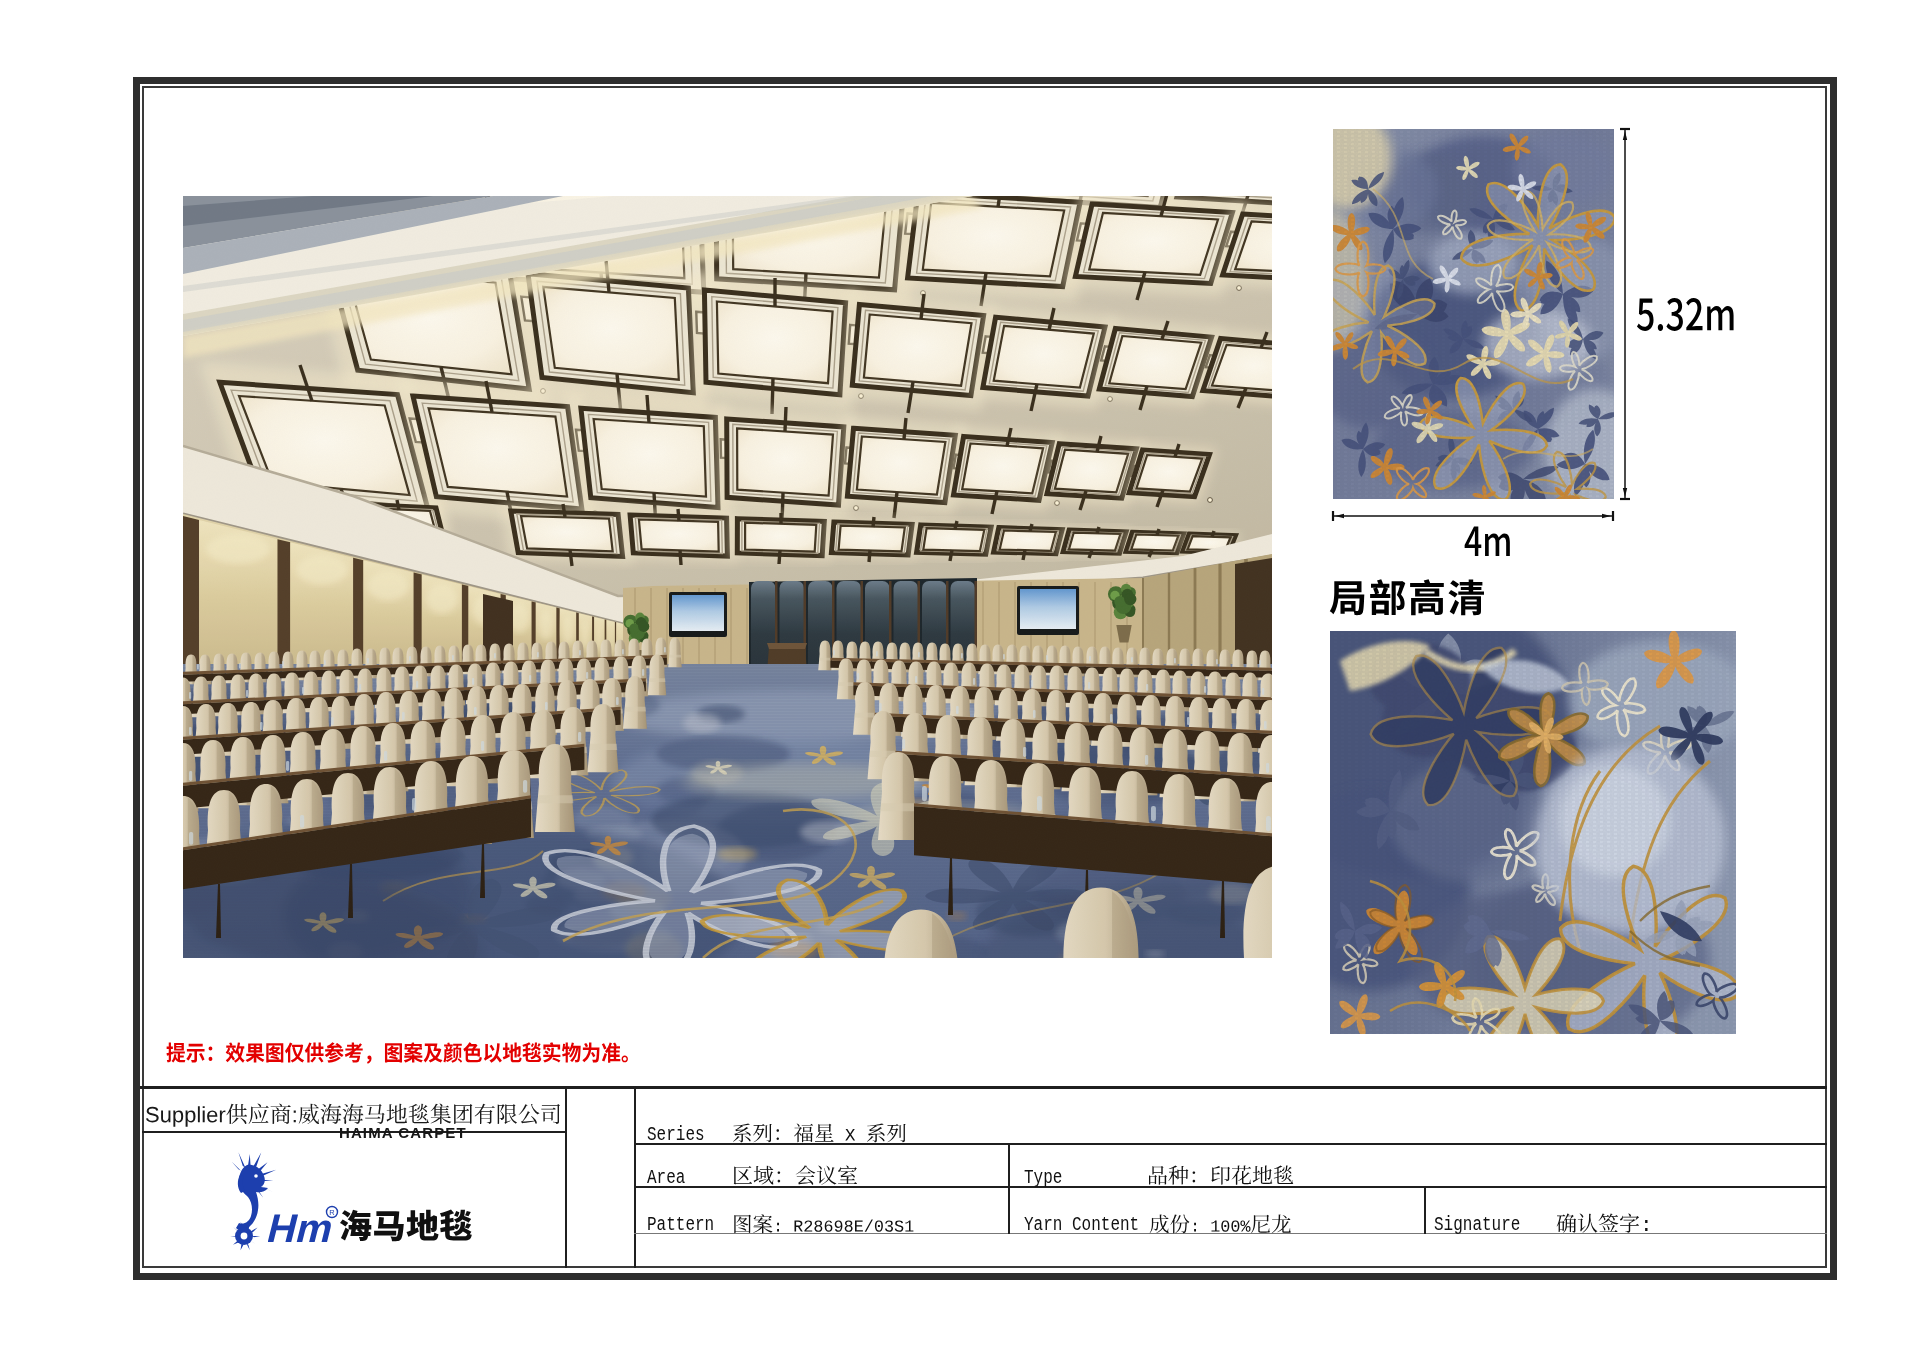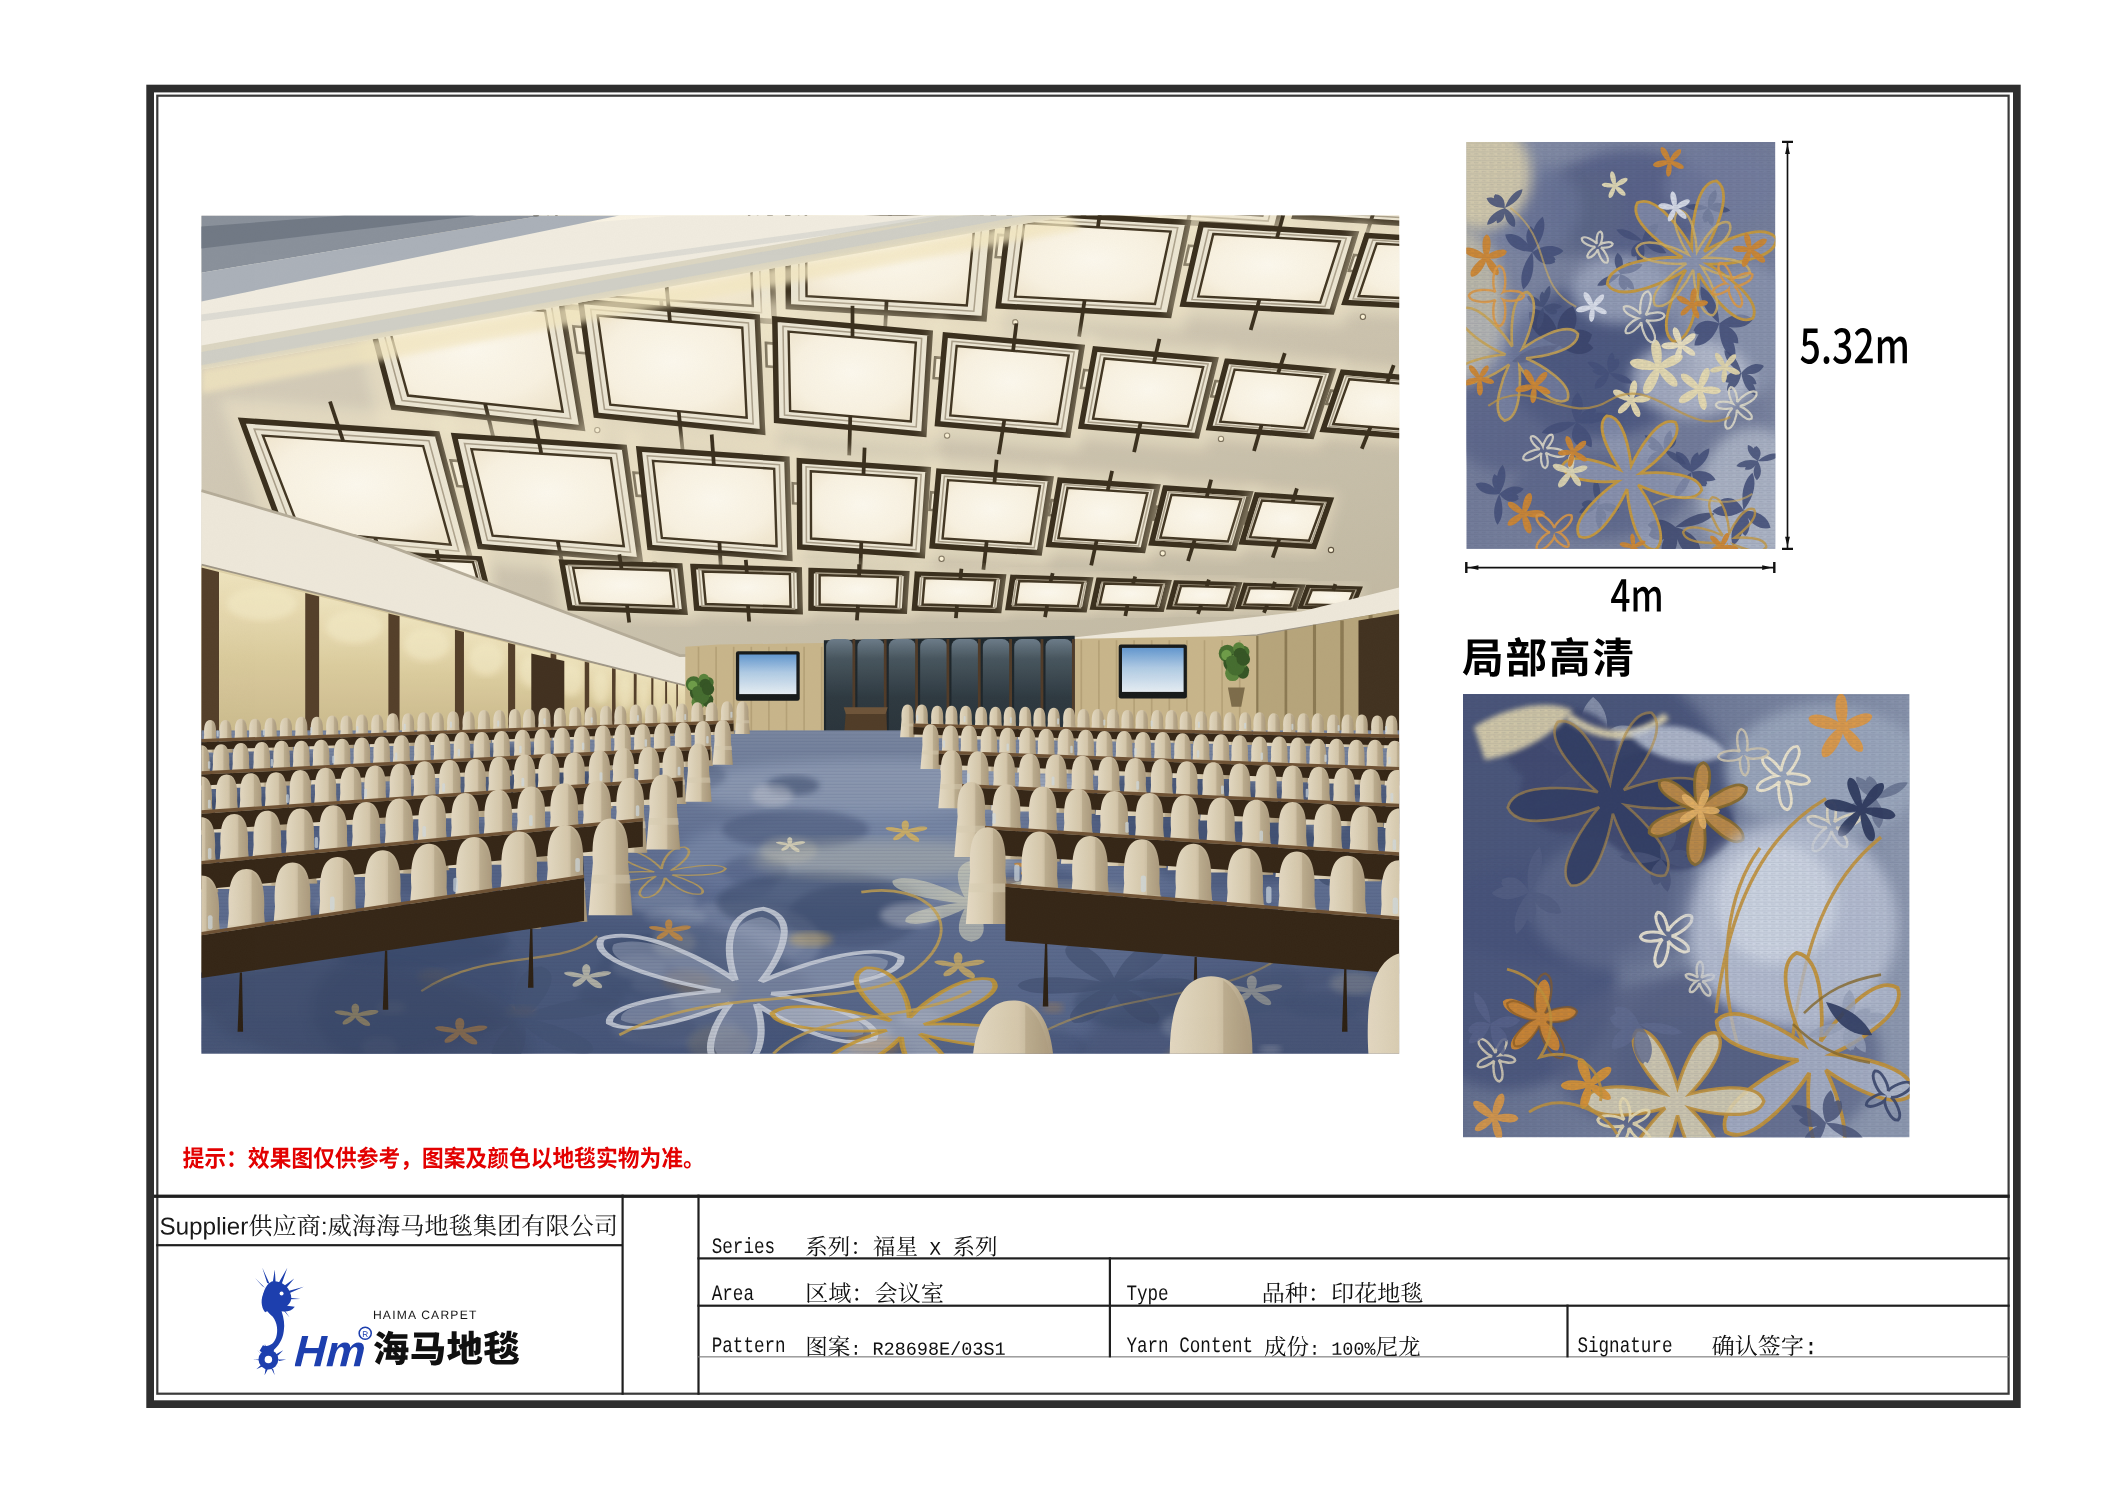--- a/index.html
+++ b/index.html
@@ -2113,16 +2113,16 @@
   </svg>
 
 <svg class="abs" style="left:268px;top:1198px" width="80" height="52" viewBox="0 0 80 52">
     <g transform="skewX(-14) translate(8,0)">
       <path transform="translate(0,44)" d="M20.4 0.0V-11.8H8.4V0.0H2.7V-27.5H8.4V-16.6H20.4V-27.5H26.2V0.0Z M44.1 0.0V-11.9Q44.1 -17.4 40.9 -17.4Q39.3 -17.4 38.2 -15.7Q37.2 -14.0 37.2 -11.3V0.0H31.7V-16.4Q31.7 -18.1 31.6 -19.2Q31.6 -20.3 31.5 -21.1H36.8Q36.8 -20.8 36.9 -19.2Q37.0 -17.5 37.0 -16.9H37.1Q38.1 -19.4 39.6 -20.4Q41.1 -21.5 43.2 -21.5Q48.1 -21.5 49.1 -16.9H49.2Q50.3 -19.4 51.8 -20.5Q53.3 -21.5 55.6 -21.5Q58.7 -21.5 60.4 -19.4Q62.0 -17.3 62.0 -13.4V0.0H56.5V-11.9Q56.5 -17.4 53.3 -17.4Q51.7 -17.4 50.7 -15.9Q49.7 -14.3 49.6 -11.6V0.0Z" fill="#1d3fae"></path>
     </g>
     <circle cx="64" cy="14" r="5.5" fill="none" stroke="#1d3fae" stroke-width="1.4"></circle>
     <text x="64" y="17" text-anchor="middle" font-family="Liberation Sans" font-size="7.5" fill="#1d3fae">R</text>
   </svg>
 
-<div class="abs" style="left:339px;top:1190px;font-family:'Liberation Sans',sans-serif;font-weight:normal;font-size:11px;letter-spacing:1.1px;color:#161616">HAIMA CARPET</div>
+<div class="abs" style="left:339px;top:1124px;font-family:'Liberation Sans',sans-serif;font-weight:bold;font-size:15px;letter-spacing:1.1px;color:#161616">HAIMA CARPET</div>
 
 <svg class="abs" style="left:339px;top:1206px" width="140" height="40" viewBox="0 0 140 40">
     <path transform="translate(0,32)" d="M3.0 -24.4C4.9 -23.4 7.5 -21.7 8.7 -20.6L11.5 -24.2C10.2 -25.3 7.5 -26.8 5.6 -27.7ZM1.0 -15.1C2.9 -14.1 5.3 -12.5 6.4 -11.4L9.2 -15.0C8.0 -16.1 5.5 -17.5 3.6 -18.4ZM1.9 0.0 6.0 2.6C7.5 -0.7 8.9 -4.4 10.2 -8.0L6.5 -10.6C5.0 -6.6 3.2 -2.5 1.9 0.0ZM18.8 -14.6C19.3 -14.1 19.9 -13.5 20.4 -12.9H17.4L17.7 -15.2H19.8ZM14.0 -28.2C12.9 -24.7 11.0 -20.9 8.8 -18.6C10.0 -18.0 12.0 -16.7 12.9 -16.0L13.4 -16.6L13.0 -12.9H9.6V-8.6H12.4C12.1 -6.1 11.7 -3.8 11.3 -1.9H24.5C24.4 -1.7 24.3 -1.6 24.2 -1.5C23.9 -1.0 23.6 -0.9 23.0 -0.9C22.4 -0.9 21.2 -0.9 19.9 -1.0C20.6 0.1 21.0 1.7 21.1 2.9C22.7 2.9 24.2 2.9 25.2 2.7C26.4 2.5 27.3 2.2 28.1 1.0C28.5 0.5 28.8 -0.4 29.1 -1.9H31.5V-6.0H29.6L29.8 -8.6H32.3V-12.9H30.1L30.3 -17.3C30.3 -17.9 30.3 -19.2 30.3 -19.2H15.1L16.0 -20.9H31.4V-25.1H17.9L18.6 -27.1ZM17.9 -7.9C18.5 -7.3 19.3 -6.6 20.0 -6.0H16.5L16.9 -8.6H19.0ZM22.2 -15.2H25.8L25.7 -12.9H23.4L24.0 -13.3C23.6 -13.8 22.9 -14.6 22.2 -15.2ZM21.5 -8.6H25.4L25.2 -6.0H23.1L23.8 -6.5C23.3 -7.1 22.4 -7.9 21.5 -8.6Z M35.1 -7.2V-2.6H57.2V-7.2ZM40.1 -20.9C39.8 -17.2 39.4 -12.6 38.9 -9.6H59.5C59.0 -4.8 58.4 -2.3 57.6 -1.6C57.2 -1.3 56.7 -1.2 56.1 -1.2C55.2 -1.2 53.3 -1.2 51.4 -1.4C52.3 -0.1 52.9 1.8 53.0 3.2C55.0 3.3 56.9 3.3 58.1 3.1C59.6 2.9 60.7 2.6 61.7 1.5C63.1 0.0 63.9 -3.7 64.6 -12.1C64.7 -12.7 64.8 -14.1 64.8 -14.1H59.1C59.6 -18.2 60.0 -22.7 60.3 -26.5L56.7 -26.8L55.9 -26.7H37.4V-22.0H55.1C54.9 -19.6 54.6 -16.7 54.3 -14.1H44.3C44.5 -16.2 44.8 -18.5 44.9 -20.6Z M80.7 -24.9V-16.4L77.6 -15.1L79.4 -10.9L80.7 -11.5V-4.0C80.7 1.2 82.1 2.5 87.0 2.5C88.1 2.5 92.3 2.5 93.5 2.5C97.6 2.5 98.9 0.9 99.5 -3.8C98.2 -4.1 96.4 -4.9 95.3 -5.5C95.0 -2.4 94.7 -1.7 93.0 -1.7C92.1 -1.7 88.4 -1.7 87.5 -1.7C85.5 -1.7 85.3 -1.9 85.3 -4.0V-13.5L87.1 -14.3V-4.8H91.6V-9.9C92.0 -8.9 92.4 -7.2 92.5 -6.0C93.7 -6.0 95.1 -6.1 96.1 -6.6C97.2 -7.2 97.7 -8.1 97.8 -9.7C97.9 -11.1 98.0 -14.5 98.0 -20.9L98.1 -21.6L94.8 -22.8L93.9 -22.3L93.2 -21.8L91.6 -21.1V-28.2H87.1V-19.1L85.3 -18.4V-24.9ZM91.6 -16.2 93.4 -17.0C93.4 -12.8 93.4 -11.0 93.3 -10.6C93.3 -10.1 93.1 -10.0 92.8 -10.0L91.6 -10.0ZM67.5 -6.0 69.4 -1.2C72.5 -2.6 76.3 -4.5 79.8 -6.3L78.7 -10.5L76.1 -9.4V-16.2H79.1V-20.7H76.1V-27.7H71.6V-20.7H68.0V-16.2H71.6V-7.6C70.0 -7.0 68.6 -6.4 67.5 -6.0Z M117.1 -27.1C116.7 -25.6 115.8 -23.8 115.1 -22.5L118.6 -21.1C119.3 -22.3 120.0 -24.2 120.4 -25.7ZM127.8 -27.1C127.4 -25.7 126.6 -23.9 125.9 -22.7L129.5 -21.7C130.2 -22.8 131.0 -24.4 131.8 -26.0ZM127.8 -14.7C127.4 -13.4 126.5 -11.6 125.8 -10.4L129.5 -9.3C130.2 -10.3 131.2 -11.8 132.1 -13.5ZM116.9 -14.5C116.5 -13.4 115.9 -12.2 115.2 -11.2L115.1 -12.4L110.7 -11.6V-15.4L114.8 -16.2L114.3 -20.3L110.7 -19.6V-23.2C112.2 -23.7 113.7 -24.2 115.1 -24.8L112.0 -28.5C109.1 -27.1 104.9 -25.7 100.9 -24.8C101.4 -23.8 102.1 -22.2 102.3 -21.2C103.5 -21.4 104.8 -21.7 106.1 -22.0V-18.8L101.6 -17.9L102.1 -13.7L106.1 -14.5V-10.9L101.2 -10.0L101.7 -5.7L106.1 -6.5V-4.4C106.1 1.1 108.0 2.4 114.6 2.4C116.1 2.4 123.5 2.4 125.2 2.4C130.5 2.4 132.0 1.1 132.8 -3.3C132.2 -3.4 131.5 -3.6 130.8 -3.8L132.4 -6.2C130.9 -7.5 128.0 -9.0 125.5 -10.1C125.9 -11.8 126.1 -13.9 126.1 -16.2H121.7C121.6 -10.2 121.2 -7.4 114.3 -5.7C115.2 -4.9 116.3 -3.2 116.7 -2.1C120.3 -3.1 122.6 -4.5 123.9 -6.4C125.4 -5.6 127.0 -4.7 128.3 -3.8C127.8 -2.0 127.0 -1.7 124.7 -1.7C123.0 -1.7 116.2 -1.7 114.6 -1.7C111.1 -1.7 110.7 -2.0 110.7 -4.4V-7.3L115.5 -8.1L115.3 -9.8L118.1 -8.5C119.2 -9.7 119.9 -11.5 120.5 -13.1ZM121.7 -28.2C121.4 -23.0 121.0 -20.1 114.9 -18.4C115.8 -17.7 116.9 -16.0 117.3 -14.9C120.1 -15.8 122.0 -17.0 123.3 -18.4C125.6 -17.5 128.2 -16.3 129.5 -15.3L132.2 -19.0C130.6 -20.0 127.6 -21.2 125.2 -22.0C125.7 -23.8 125.9 -25.8 126.0 -28.2Z" fill="#101010"></path>
   </svg>
 </body></html>

